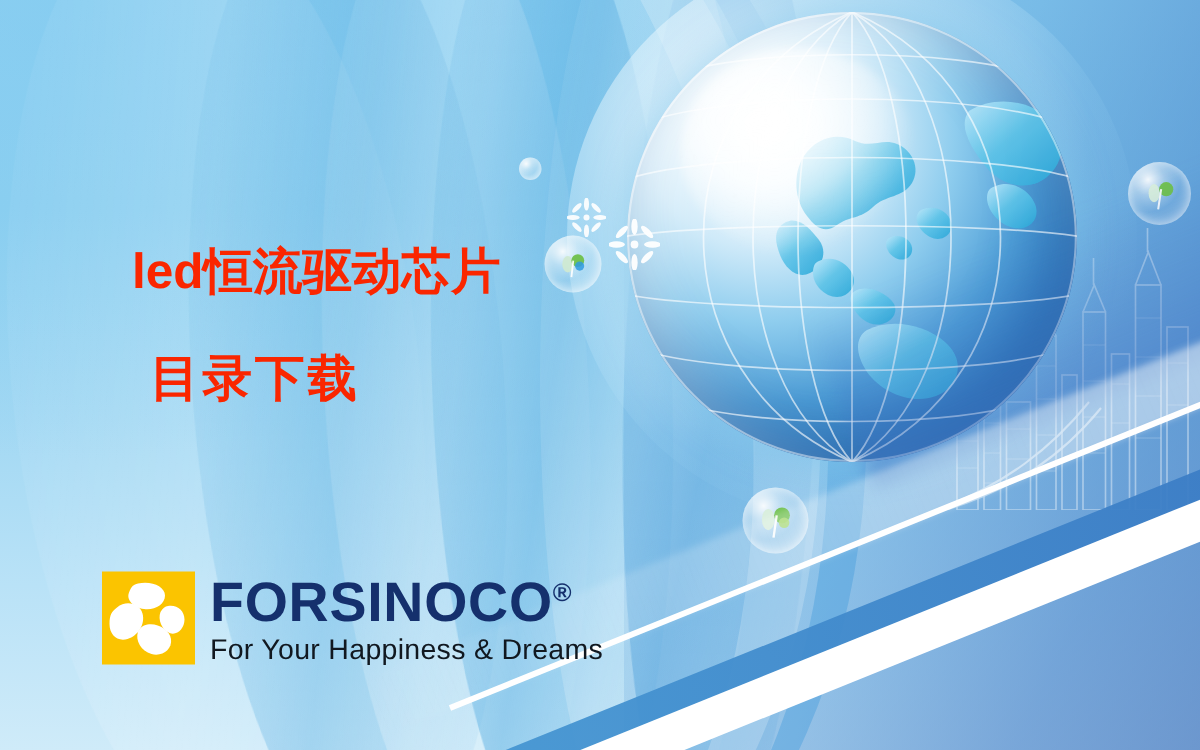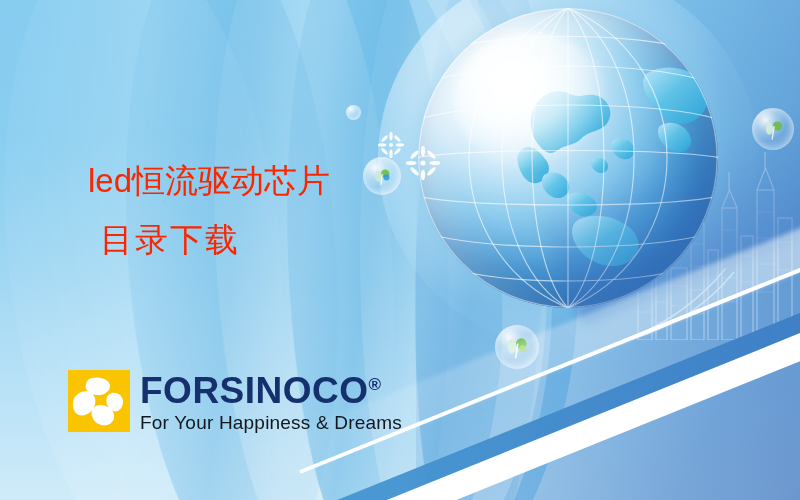--- a/index.html
+++ b/index.html
@@ -220,31 +220,31 @@
 
   
   .headline {
     position: absolute;
     left: 88px;
     top: 164px;
     z-index: 40;
     color: #fa2600;
     font-size: 33px;
     line-height: 1.0;
-    font-weight: 400;
+    font-weight: 700;
     white-space: nowrap;
   }
   .headline .line1 { display: block; }
-  .headline .line2 { display: block; margin-top: 26px; margin-left: 12px; letter-spacing: 2px; }
+  .headline .line2 { display: block; margin-top: 38px; margin-left: 12px; letter-spacing: 2px; }
 
   
   .logo {
     position: absolute;
     left: 68px;
-    top: 370px;
+    top: 381px;
     z-index: 40;
     display: flex;
     align-items: flex-start;
   }
   .logo-mark {
     width: 62px;
     height: 62px;
     background: #fbc400;
     flex: 0 0 auto;
     position: relative;

